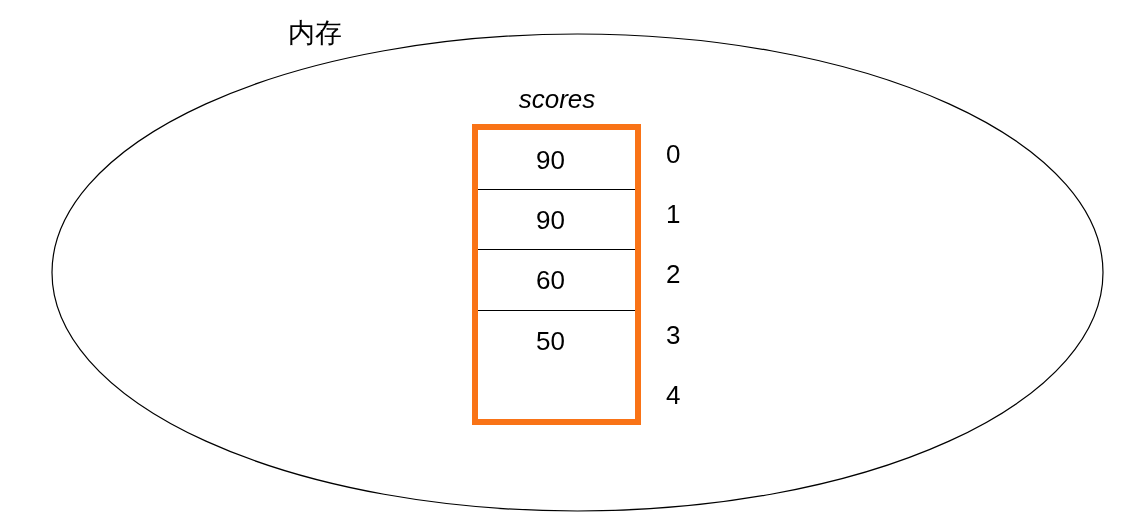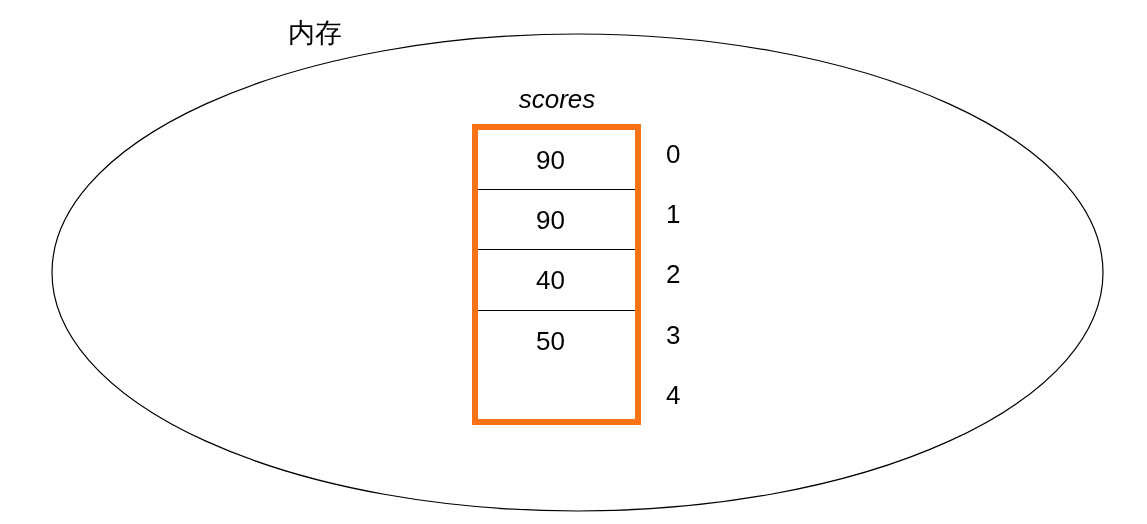--- a/index.html
+++ b/index.html
@@ -110,21 +110,21 @@
   <div class="array-name-label">scores</div>
 
   <div id="array-table">
     <div class="array-cell">
       <span class="array-cell-value">90</span>
     </div>
     <div class="array-cell">
       <span class="array-cell-value">90</span>
     </div>
     <div class="array-cell">
-      <span class="array-cell-value">40</span>
+      <span class="array-cell-value">60</span>
     </div>
     <div class="array-cell">
       <span class="array-cell-value">50</span>
     </div>
   </div>
 
   <div id="index-column">
     <div class="index-cell">
       <span class="index-cell-value">0</span>
     </div>

